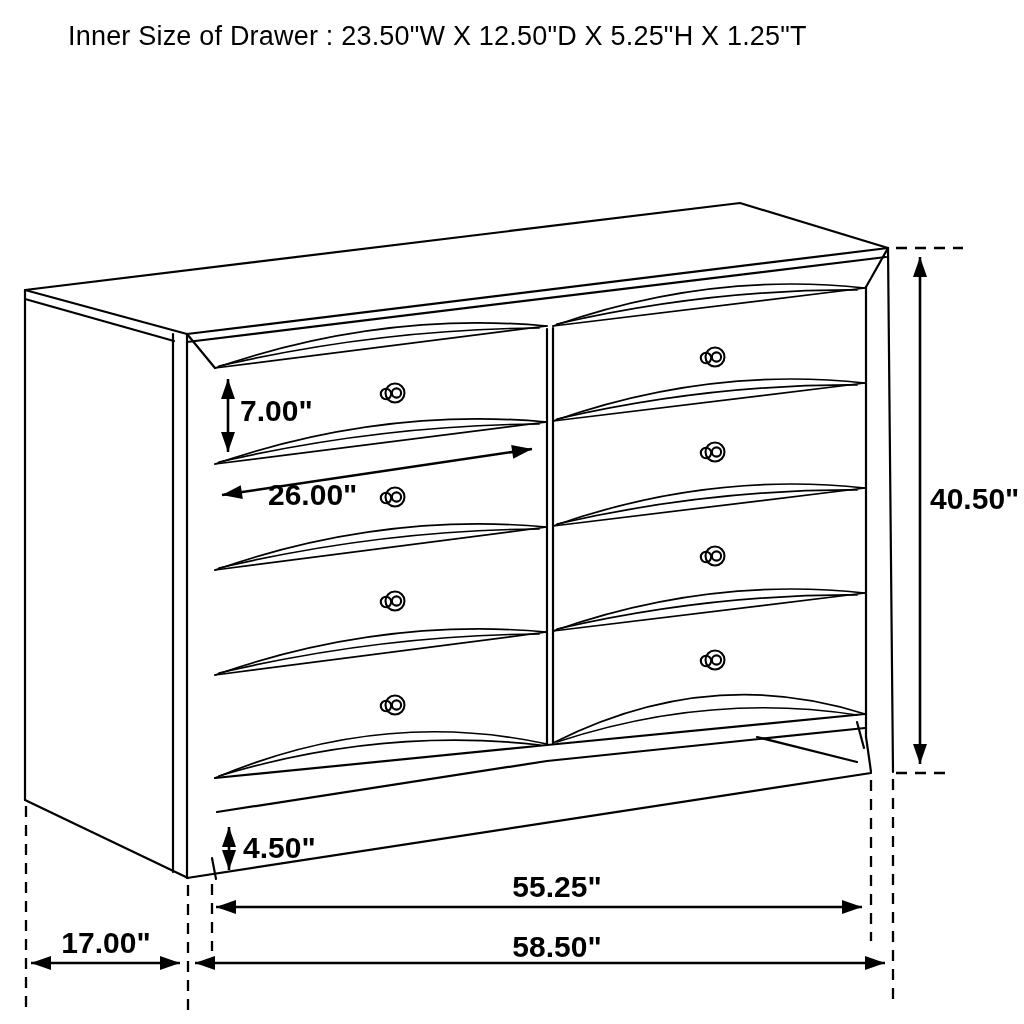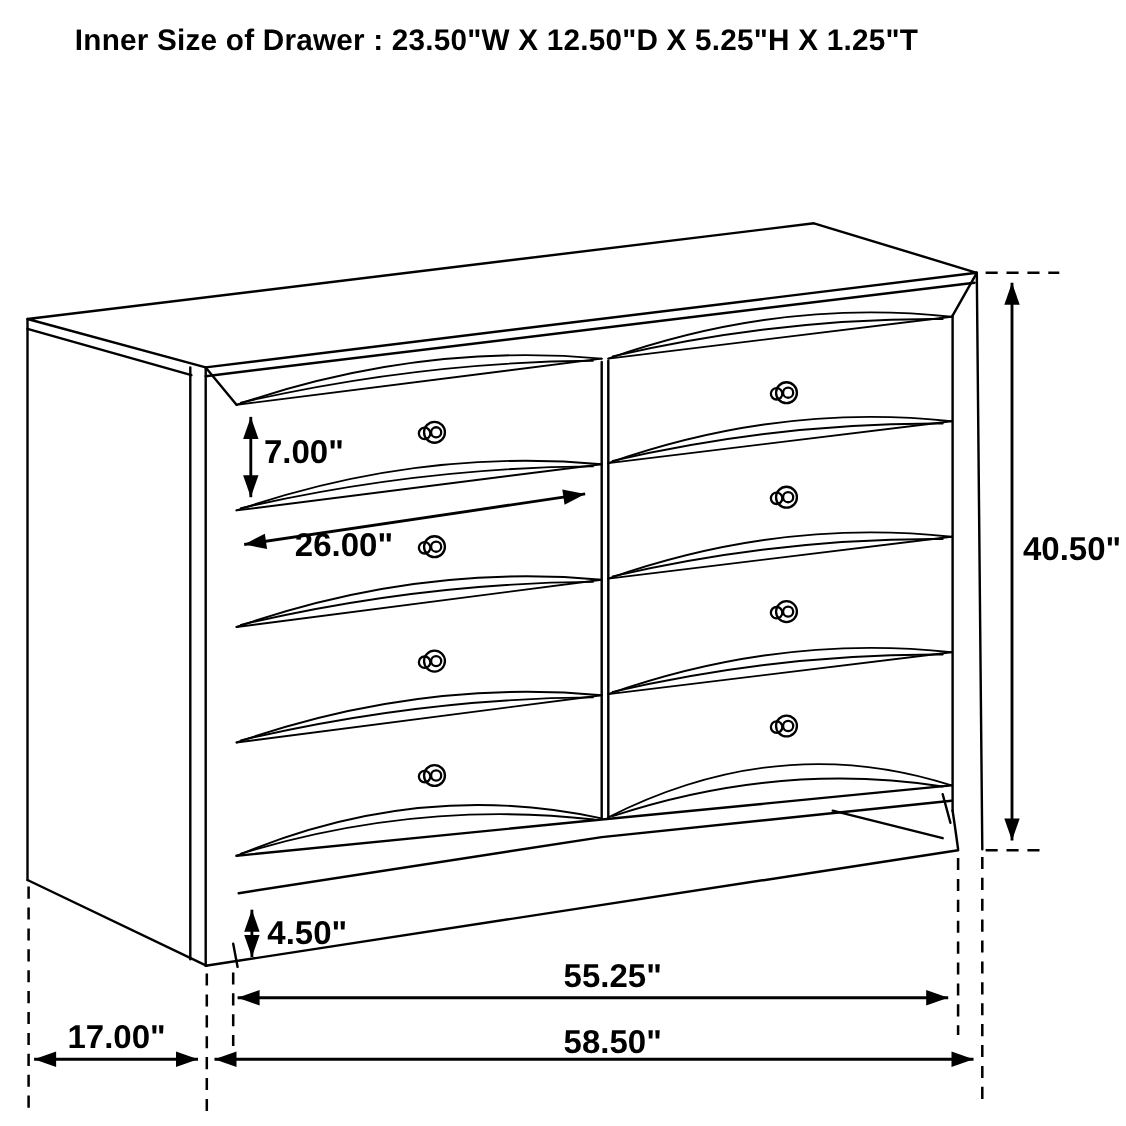--- a/index.html
+++ b/index.html
@@ -1,18 +1,18 @@
 <!DOCTYPE html>
 <html><head>
 <meta charset="utf-8">
 <style>
   html,body{margin:0;padding:0;background:#ffffff;}
   #stage{position:relative;width:1024px;height:1024px;background:#ffffff;overflow:hidden;
          font-family:"Liberation Sans",sans-serif;}
-  .title{position:absolute;left:68px;top:21px;font-size:27px;font-weight:bold;color:#000;
+  .title{position:absolute;left:68px;top:21px;font-size:27px;font-weight:normal;color:#000;
          white-space:nowrap;letter-spacing:0.2px;}
   svg{position:absolute;left:0;top:0;}
   .outline{fill:none;stroke:#000;stroke-width:2.2;stroke-linejoin:round;stroke-linecap:round;}
   .curve{fill:none;stroke:#000;stroke-width:1.7;stroke-linecap:round;}
   .dim{stroke:#000;stroke-width:2.6;fill:none;}
   .dash{stroke:#000;stroke-width:2.3;fill:none;stroke-dasharray:11 8;}
   .dimlabel{font-family:"Liberation Sans",sans-serif;font-weight:bold;font-size:30px;fill:#000;}
   .knob{fill:none;stroke:#000;stroke-width:2.1;}
 </style>
 </head>

